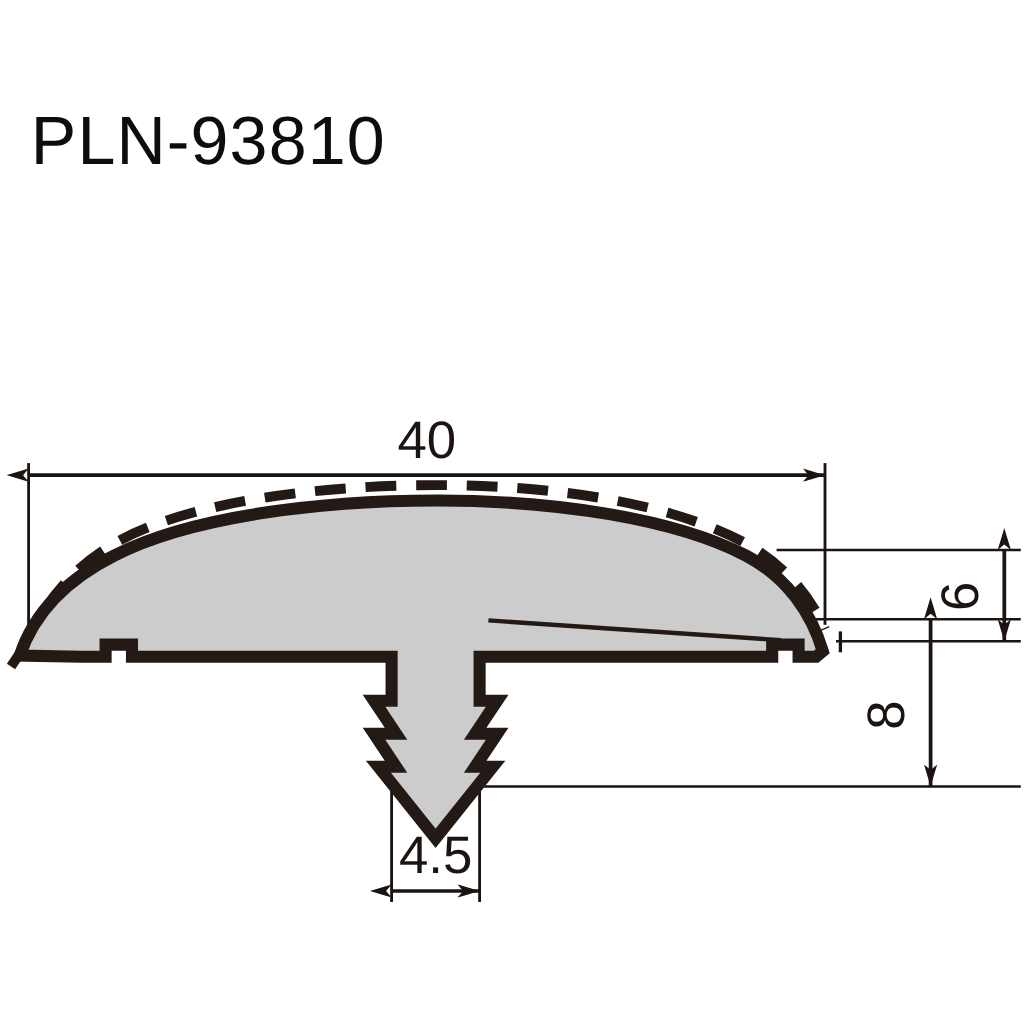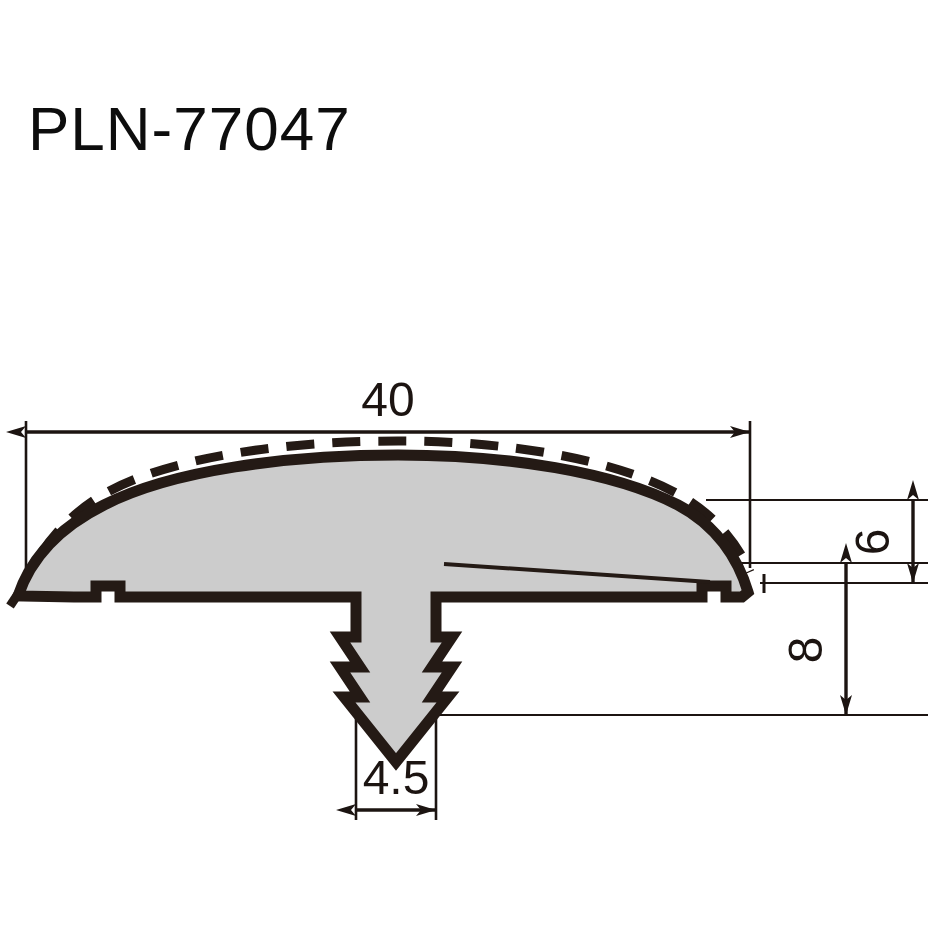--- a/index.html
+++ b/index.html
@@ -44,21 +44,21 @@
     font-family: "Liberation Sans", sans-serif;
     font-size: 48px;
     fill: #1c1411;
   }
 </style>
 </head>
 <body>
 
 <div id="sheet">
 
-  <div id="part-title">PLN-77047</div>
+  <div id="part-title">PLN-93810</div>
 
   <svg id="drawing-svg" viewBox="0 0 935 935">
 
     <defs>
       <marker id="arrL" markerWidth="22" markerHeight="14" refX="20" refY="7" orient="auto" markerUnits="userSpaceOnUse">
         <path d="M20,1 L0,7 L20,13 L15,7 Z" fill="#1c1411"></path>
       </marker>
       <marker id="arrR" markerWidth="22" markerHeight="14" refX="20" refY="7" orient="auto" markerUnits="userSpaceOnUse">
         <path d="M0,1 L20,7 L0,13 L5,7 Z" fill="#1c1411"></path>
       </marker>

